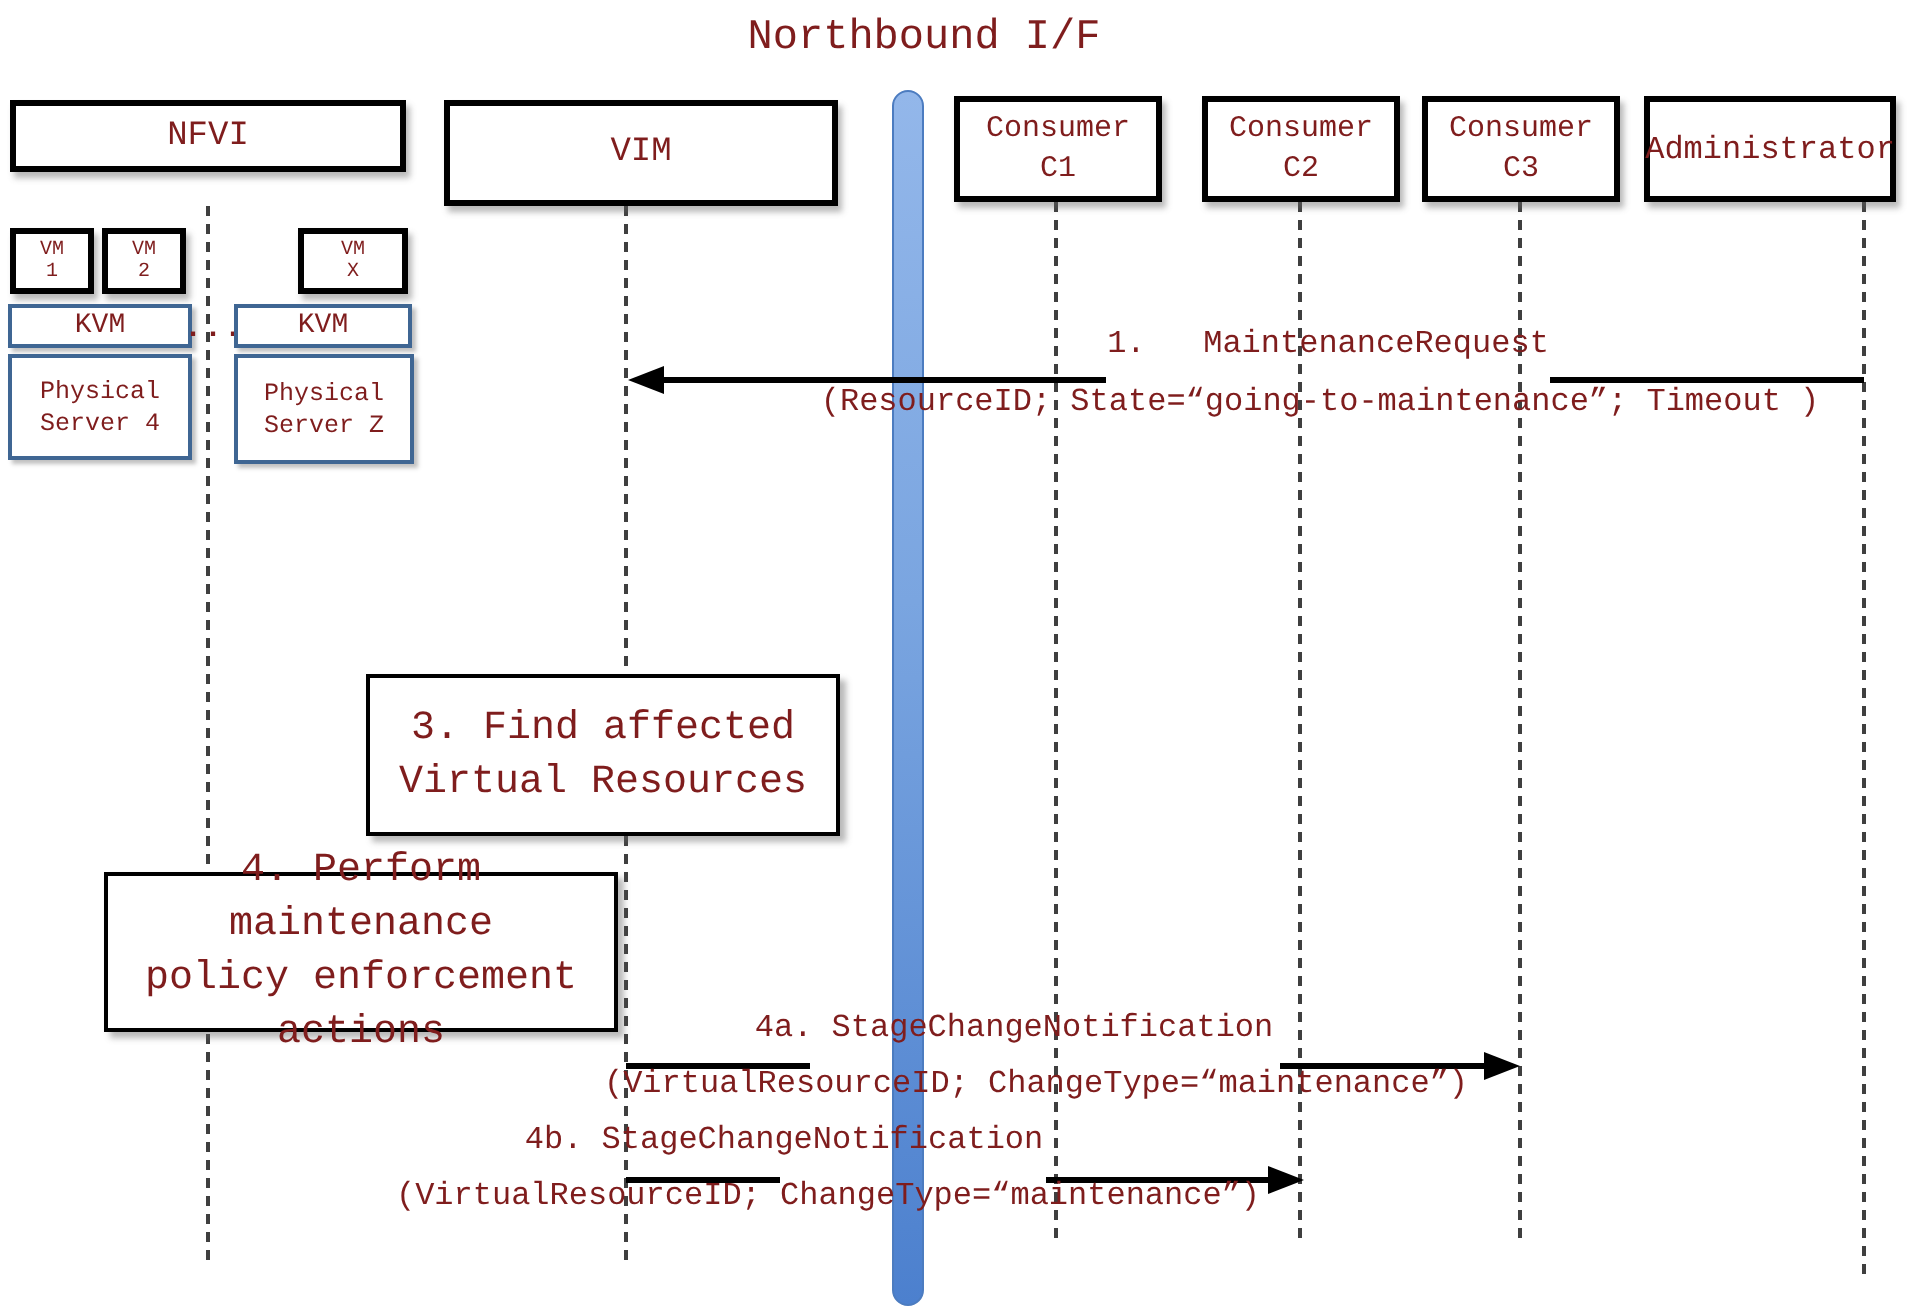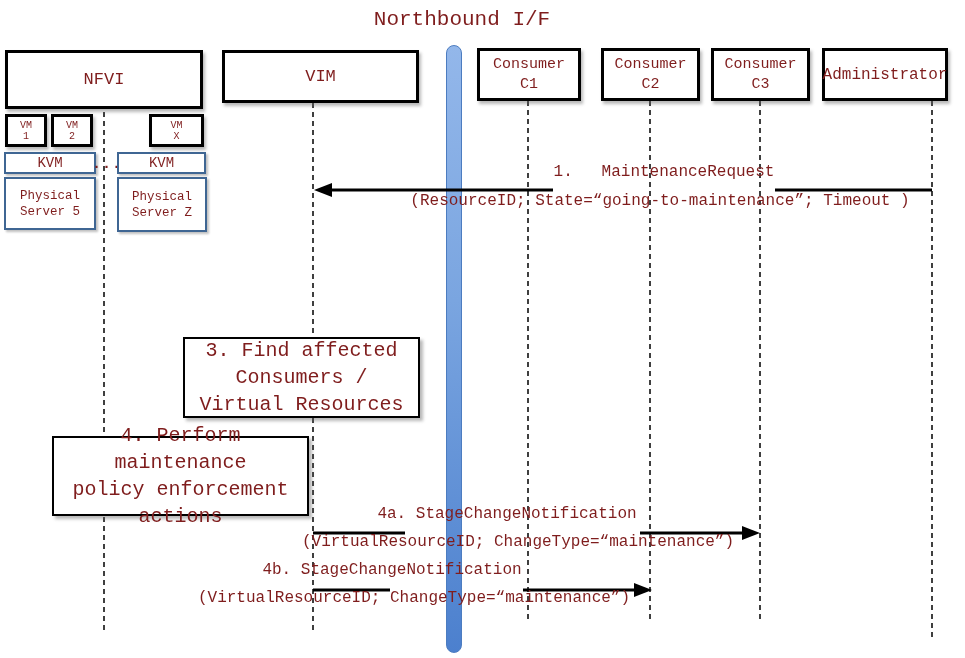--- a/index.html
+++ b/index.html
@@ -56,21 +56,21 @@
 
   <div class="lifeline" style="left:103px;top:103px;height:527px"></div>
   <div class="lifeline" style="left:312px;top:103px;height:527px"></div>
   <div class="lifeline" style="left:527px;top:101px;height:519px"></div>
   <div class="lifeline" style="left:649px;top:101px;height:519px"></div>
   <div class="lifeline" style="left:759px;top:101px;height:521px"></div>
   <div class="lifeline" style="left:931px;top:101px;height:539px"></div>
 
   <div class="nb-bar" style="background: linear-gradient(rgb(147, 183, 234) 0%, rgb(122, 165, 224) 42%, rgb(76, 128, 206) 100%);"></div>
 
-  <div class="box entity" style="left:5px;top:50px;width:198px;height:59px">
+  <div class="box entity" style="left:5px;top:50px;width:198px;height:36px">
     <div>NFVI</div>
   </div>
   <div class="box entity" style="left:222px;top:50px;width:197px;height:53px">
     <div>VIM</div>
   </div>
   <div class="box entity small" style="left:477px;top:48px;width:104px;height:53px">
     <div>Consumer</div>
     <div>C1</div>
   </div>
   <div class="box entity small" style="left:601px;top:48px;width:99px;height:53px">
@@ -99,30 +99,29 @@
   </div>
   <div class="box blue-box kvm" style="left: 4px; top: 152px; width: 92px; height: 22px; border-color: rgb(63, 102, 147);">
     <div>KVM</div>
   </div>
   <div class="dots" style="left:92px;top:156px;width:24px">...</div>
   <div class="box blue-box kvm" style="left: 117px; top: 152px; width: 89px; height: 22px; border-color: rgb(63, 102, 147);">
     <div>KVM</div>
   </div>
   <div class="box blue-box pserver" style="left: 4px; top: 177px; width: 92px; height: 53px; border-color: rgb(63, 102, 147);">
     <div>Physical</div>
-    <div>Server 5</div>
+    <div>Server 4</div>
   </div>
   <div class="box blue-box pserver" style="left: 117px; top: 177px; width: 90px; height: 55px; border-color: rgb(63, 102, 147);">
     <div>Physical</div>
     <div>Server Z</div>
   </div>
 
   <div class="box action" style="left:183px;top:337px;width:237px;height:81px">
     <div>3. Find affected</div>
-    <div>Consumers /</div>
     <div>Virtual Resources</div>
   </div>
   <div class="box action" style="left:52px;top:436px;width:257px;height:80px">
     <div>4. Perform maintenance</div>
     <div>policy enforcement actions</div>
   </div>
 
   <svg class="arrows" width="965" height="658">
     <g>
       <polygon points="314,190 332,183 332,197" fill="#000"></polygon>

